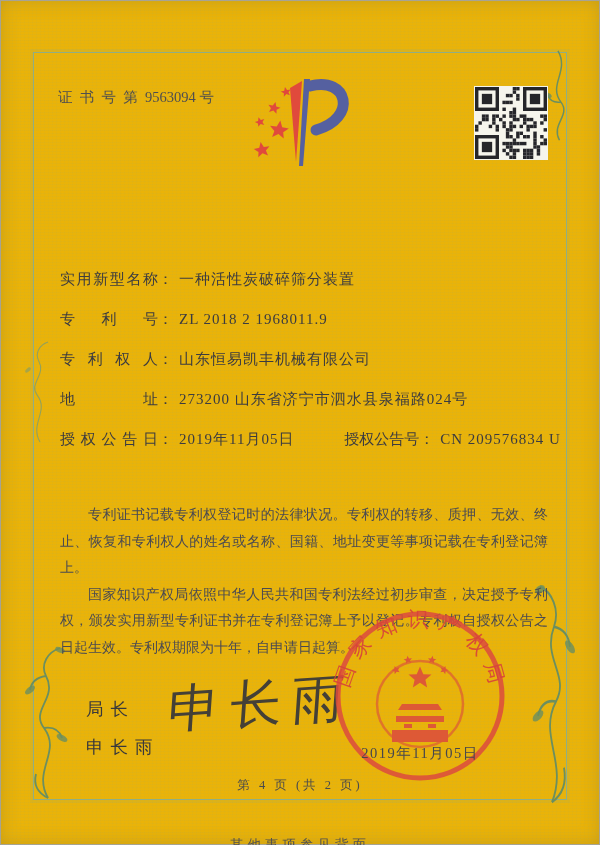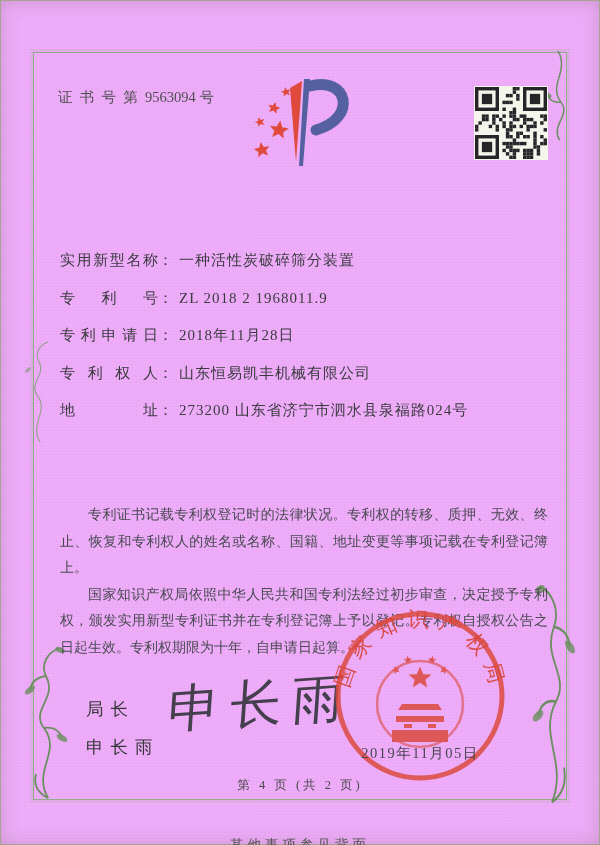--- a/index.html
+++ b/index.html
@@ -1,18 +1,18 @@
 <!DOCTYPE html>
 <html><head>
 <meta charset="utf-8">
 <style>
   html,body{margin:0;padding:0;background:#c9c5b6;}
   .paper{
     position:relative;width:600px;height:845px;margin:0 auto;
-    background:#f0abfc;
+    background:#eab308;
     box-shadow:inset 0 0 0 1px #a8a394, inset 0 0 18px rgba(90,85,60,.25);
     font-family:"Liberation Serif","DejaVu Serif",serif;
     color:#3b3b40;overflow:hidden;
   }
   .cert-texture{
     position:absolute;inset:0;
     background:
       repeating-linear-gradient(0deg, rgba(143,170,130,.07) 0 1px, transparent 1px 3px),
       repeating-linear-gradient(90deg, rgba(143,170,130,.05) 0 1px, transparent 1px 4px);
     pointer-events:none;
@@ -27,21 +27,21 @@
     position:absolute;left:58px;top:88px;font-size:14.5px;color:#4e4e50;
   }
   .cert-no .sp{letter-spacing:.5em;}
   .logo{position:absolute;left:234px;top:74px;width:132px;height:96px;}
   .qr{position:absolute;right:52px;top:86px;width:72px;height:72px;background:#f6f5ec;padding:1px;}
   .title{
     position:absolute;left:0;right:0;top:176px;text-align:center;
     font-size:34px;font-weight:600;letter-spacing:12px;color:#3c3c3e;
   }
   .fields{position:absolute;left:60px;right:50px;top:250px;font-size:15px;}
-  .frow{margin-bottom:16.5px;white-space:nowrap;height:21px;line-height:21px;}
+  .frow{margin-bottom:16.5px;white-space:nowrap;height:21px;line-height:21px;margin-top:19px;}
   .flabel{display:inline-block;width:98px;text-align:justify;text-align-last:justify;vertical-align:top;}
   .colon{display:inline-block;margin-right:6px;}
   .fvalue{letter-spacing:1px;}
   .fpair2{margin-left:46px;}
   .paras{position:absolute;left:60px;right:52px;top:502px;font-size:14px;line-height:26.5px;color:#4a4a52;text-align:justify;}
   .paras p{margin:0;text-indent:2em;}
   .director{position:absolute;left:62px;top:690px;font-size:17.5px;color:#38383c;letter-spacing:7px;line-height:38px;margin-left:24px;}
   .signature{
     position:absolute;left:168px;top:668px;width:220px;
     font-size:52px;color:#33343c;letter-spacing:10px;
@@ -244,27 +244,28 @@
 
 
   <div class="fields">
     <div class="frow">
       <span class="flabel">实用新型名称</span><span class="colon">：</span><span class="fvalue">一种活性炭破碎筛分装置</span>
     </div>
     <div class="frow">
       <span class="flabel">专利号</span><span class="colon">：</span><span class="fvalue">ZL 2018 2 1968011.9</span>
     </div>
     <div class="frow">
-      <span class="flabel">专利申请日</span><span class="colon">：</span><span class="fvalue">2018年11月28日</span>
-    </div>
-    <div class="frow">
       <span class="flabel">专利权人</span><span class="colon">：</span><span class="fvalue">山东恒易凯丰机械有限公司</span>
     </div>
     <div class="frow">
       <span class="flabel">地址</span><span class="colon">：</span><span class="fvalue">273200 山东省济宁市泗水县泉福路024号</span>
+    </div>
+    <div class="frow">
+      <span class="flabel">授权公告日</span><span class="colon">：</span><span class="fvalue">2019年11月05日</span>
+      <span class="fpair2"><span>授权公告号</span><span class="colon">：</span><span class="fvalue">CN 209576834 U</span></span>
     </div>
   </div>
 
   <div class="paras">
     <p>专利证书记载专利权登记时的法律状况。专利权的转移、质押、无效、终止、恢复和专利权人的姓名或名称、国籍、地址变更等事项记载在专利登记簿上。</p>
     <p>国家知识产权局依照中华人民共和国专利法经过初步审查，决定授予专利权，颁发实用新型专利证书并在专利登记簿上予以登记。专利权自授权公告之日起生效。专利权期限为十年，自申请日起算。</p>
   </div>
 
   <div class="director">
     <div>局长</div>

